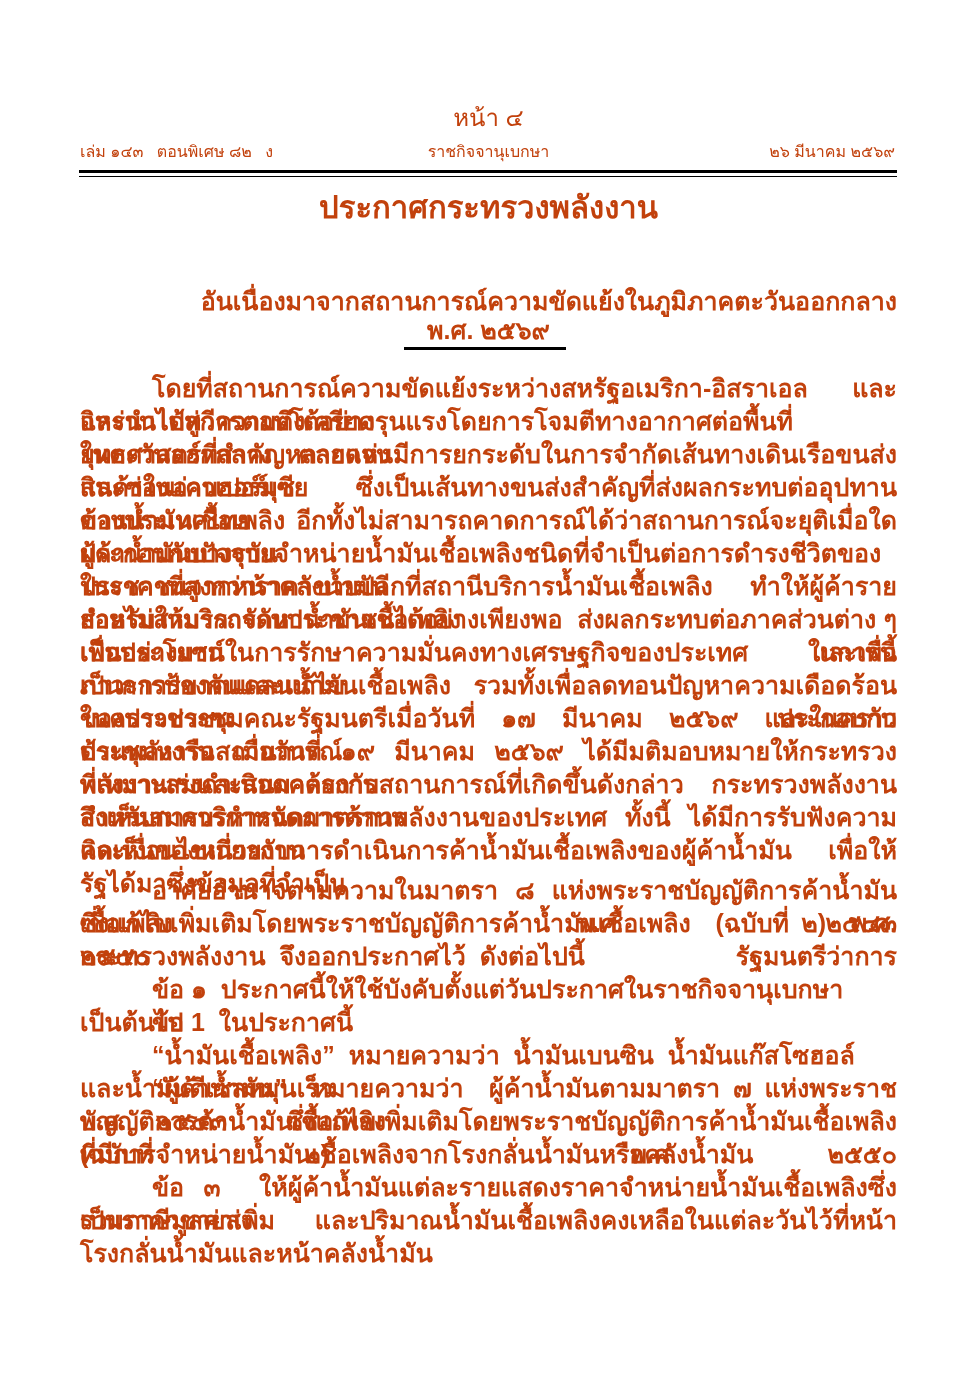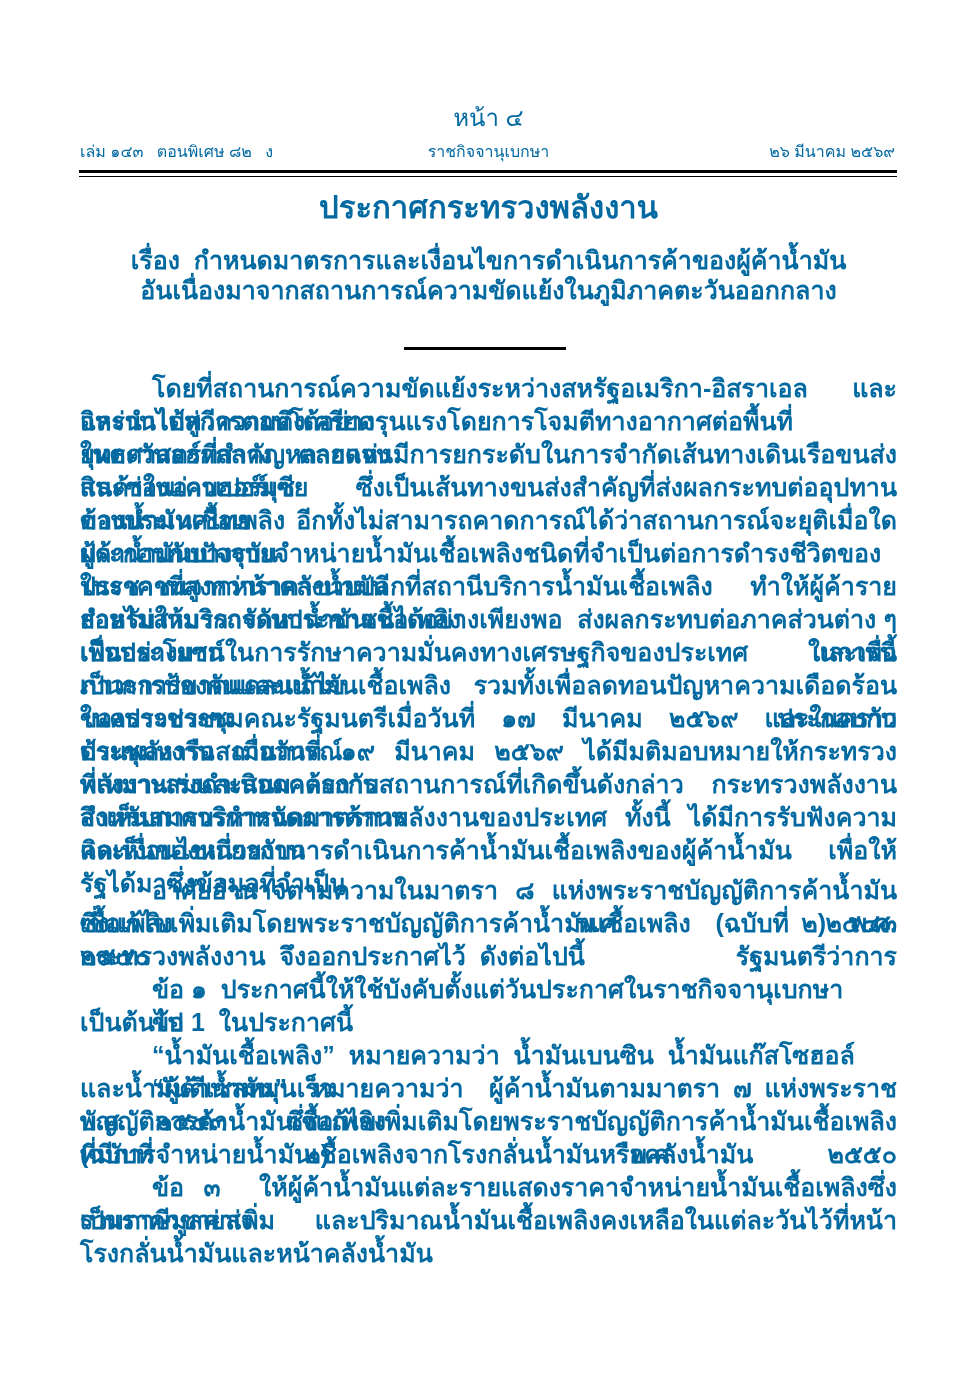--- a/index.html
+++ b/index.html
@@ -1,20 +1,20 @@
 <!DOCTYPE html>
 <html lang="th"><head>
 <meta charset="utf-8">
 <style>
   html,body{margin:0;padding:0;background:#888;}
   .page{
     position:relative;
     width:960px;height:1379px;
     background:#ffffff;
-    color:#0369a1;
+    color:#c2410c;
     font-family:"Liberation Sans", sans-serif;
     overflow:hidden;
     margin:0 auto;
   }
   
   .runhead-page{
     position:absolute;top:103px;left:80px;width:817px;
     text-align:center;font-size:24px;line-height:30px;
     white-space:pre-wrap;
   }
@@ -34,22 +34,22 @@
     text-align:center;font-size:31px;line-height:40px;font-weight:700;
     white-space:pre-wrap;
     font-family:Liberation Serif, serif;
   }
   .doc-subject1{
     position:absolute;top:243px;left:80px;width:817px;
     text-align:center;font-size:25px;line-height:34px;font-weight:600;
     white-space:pre-wrap;
   }
   .doc-subject2{
-    position:absolute;top:273px;left:80px;width:817px;
-    text-align:center;font-size:25px;line-height:34px;font-weight:600;
+    position:absolute;top:284px;left:80px;width:817px;
+    text-align:right;font-size:25px;line-height:34px;font-weight:600;
     white-space:pre-wrap;
   }
   .doc-year{
     position:absolute;top:313px;left:80px;width:817px;
     text-align:center;font-size:25px;line-height:34px;font-weight:600;
     white-space:pre-wrap;
   }
   .title-rule{
     position:absolute;top:347px;left:404px;width:162px;height:3px;background:#000;
   }
@@ -82,22 +82,22 @@
     <span class="runhead-center">ราชกิจจานุเบกษา</span>
     <span class="runhead-right">๒๖ มีนาคม ๒๕๖๙</span>
   </div>
 
   <div class="double-rule">
     <div class="thick"></div>
     <div class="thin"></div>
   </div>
 
   <div class="doc-title">ประกาศกระทรวงพลังงาน</div>
-  <div class="doc-subject1">เรื่อง  กำหนดมาตรการและเงื่อนไขการดำเนินการค้าของผู้ค้าน้ำมัน</div>
   <div class="doc-subject2">อันเนื่องมาจากสถานการณ์ความขัดแย้งในภูมิภาคตะวันออกกลาง</div>
+  <div class="doc-year">พ.ศ. ๒๕๖๙</div>
   <div class="title-rule"></div>
 
   <div class="body-block" id="body-lines">
       <div class="body-line indent justify">โดยที่สถานการณ์ความขัดแย้งระหว่างสหรัฐอเมริกา-อิสราเอล  และอิหร่านได้ทวีความตึงเครียด</div>
       <div class="body-line justify">และนำไปสู่การตอบโต้อย่างรุนแรงโดยการโจมตีทางอากาศต่อพื้นที่ยุทธศาสตร์ที่สำคัญหลายแห่ง</div>
       <div class="body-line justify">ในตะวันออกกลาง  ตลอดจนมีการยกระดับในการจำกัดเส้นทางเดินเรือขนส่งสินค้าในอ่าวเปอร์เซีย</div>
       <div class="body-line justify">และช่องแคบฮอร์มุซ  ซึ่งเป็นเส้นทางขนส่งสำคัญที่ส่งผลกระทบต่ออุปทานด้านน้ำมันเชื้อเพลิง</div>
       <div class="body-line justify">ของประเทศไทย  อีกทั้งไม่สามารถคาดการณ์ได้ว่าสถานการณ์จะยุติเมื่อใด  ประกอบกับปัจจุบัน</div>
       <div class="body-line justify">ผู้ค้าน้ำมันบางรายจำหน่ายน้ำมันเชื้อเพลิงชนิดที่จำเป็นต่อการดำรงชีวิตของประชาชนจากหน้าคลังน้ำมัน</div>
       <div class="body-line justify">ในราคาที่สูงกว่าราคาขายปลีกที่สถานีบริการน้ำมันเชื้อเพลิง  ทำให้ผู้ค้ารายย่อยไม่สามารถจัดหาน้ำมันเชื้อเพลิง</div>

